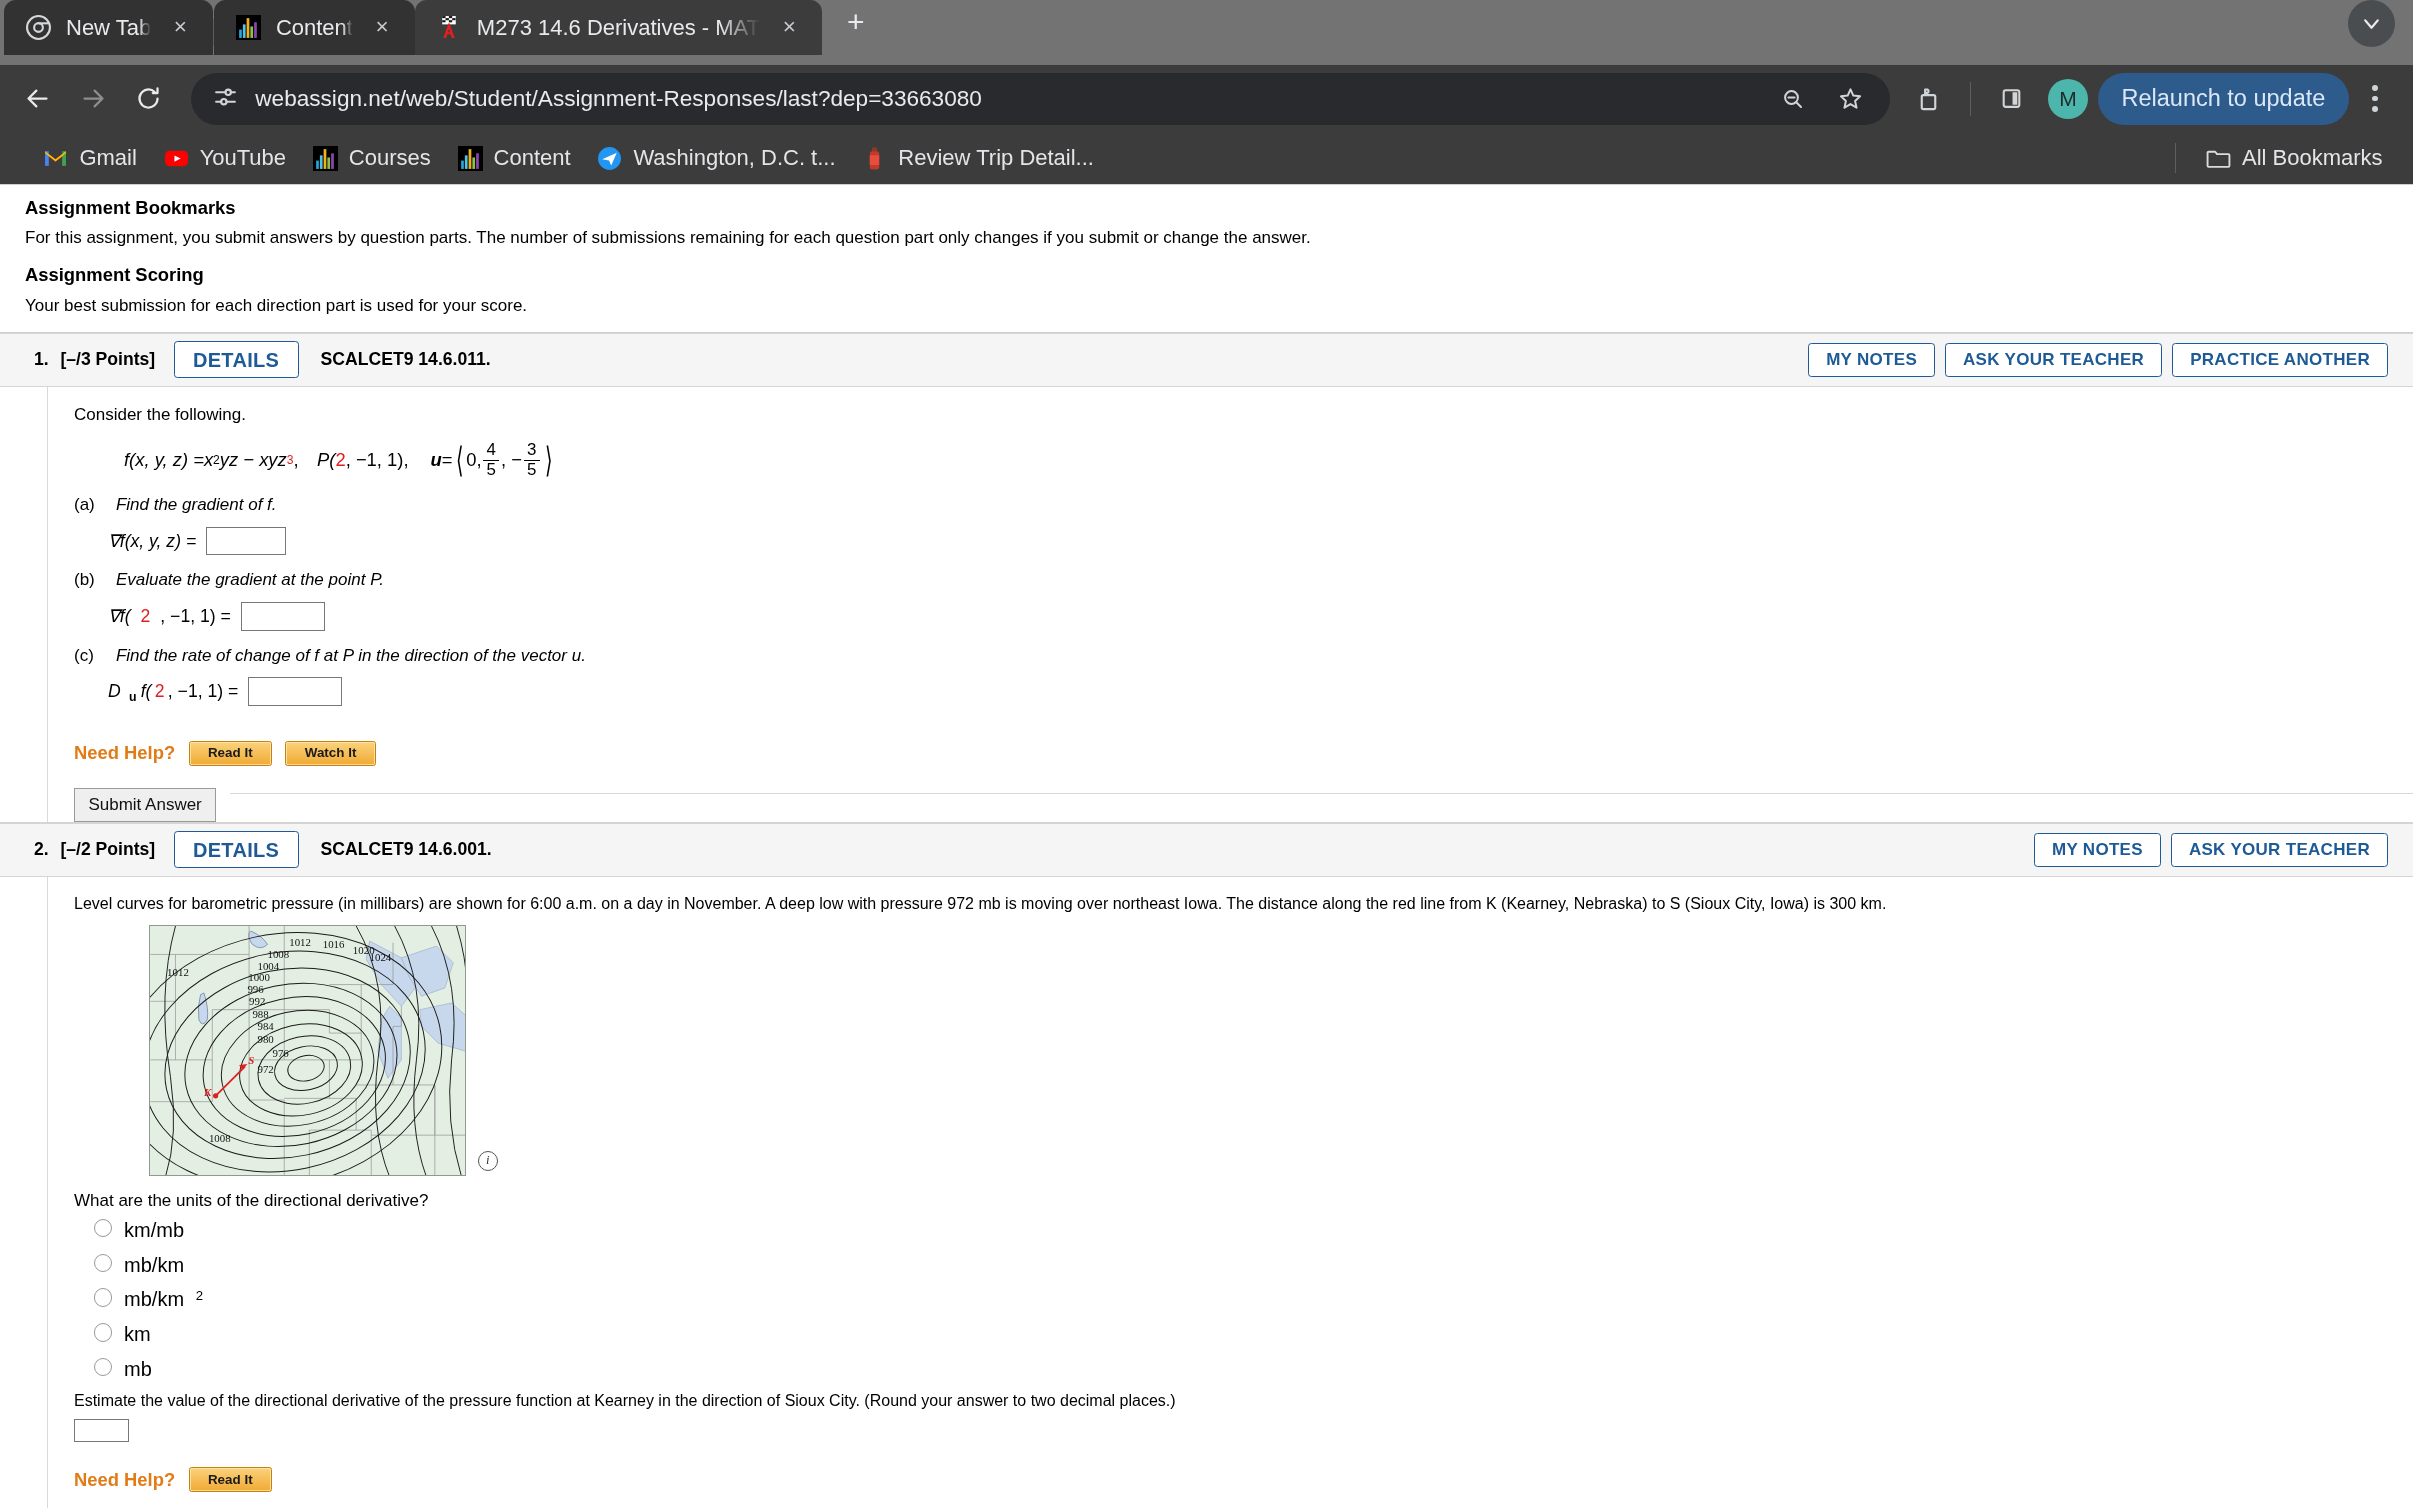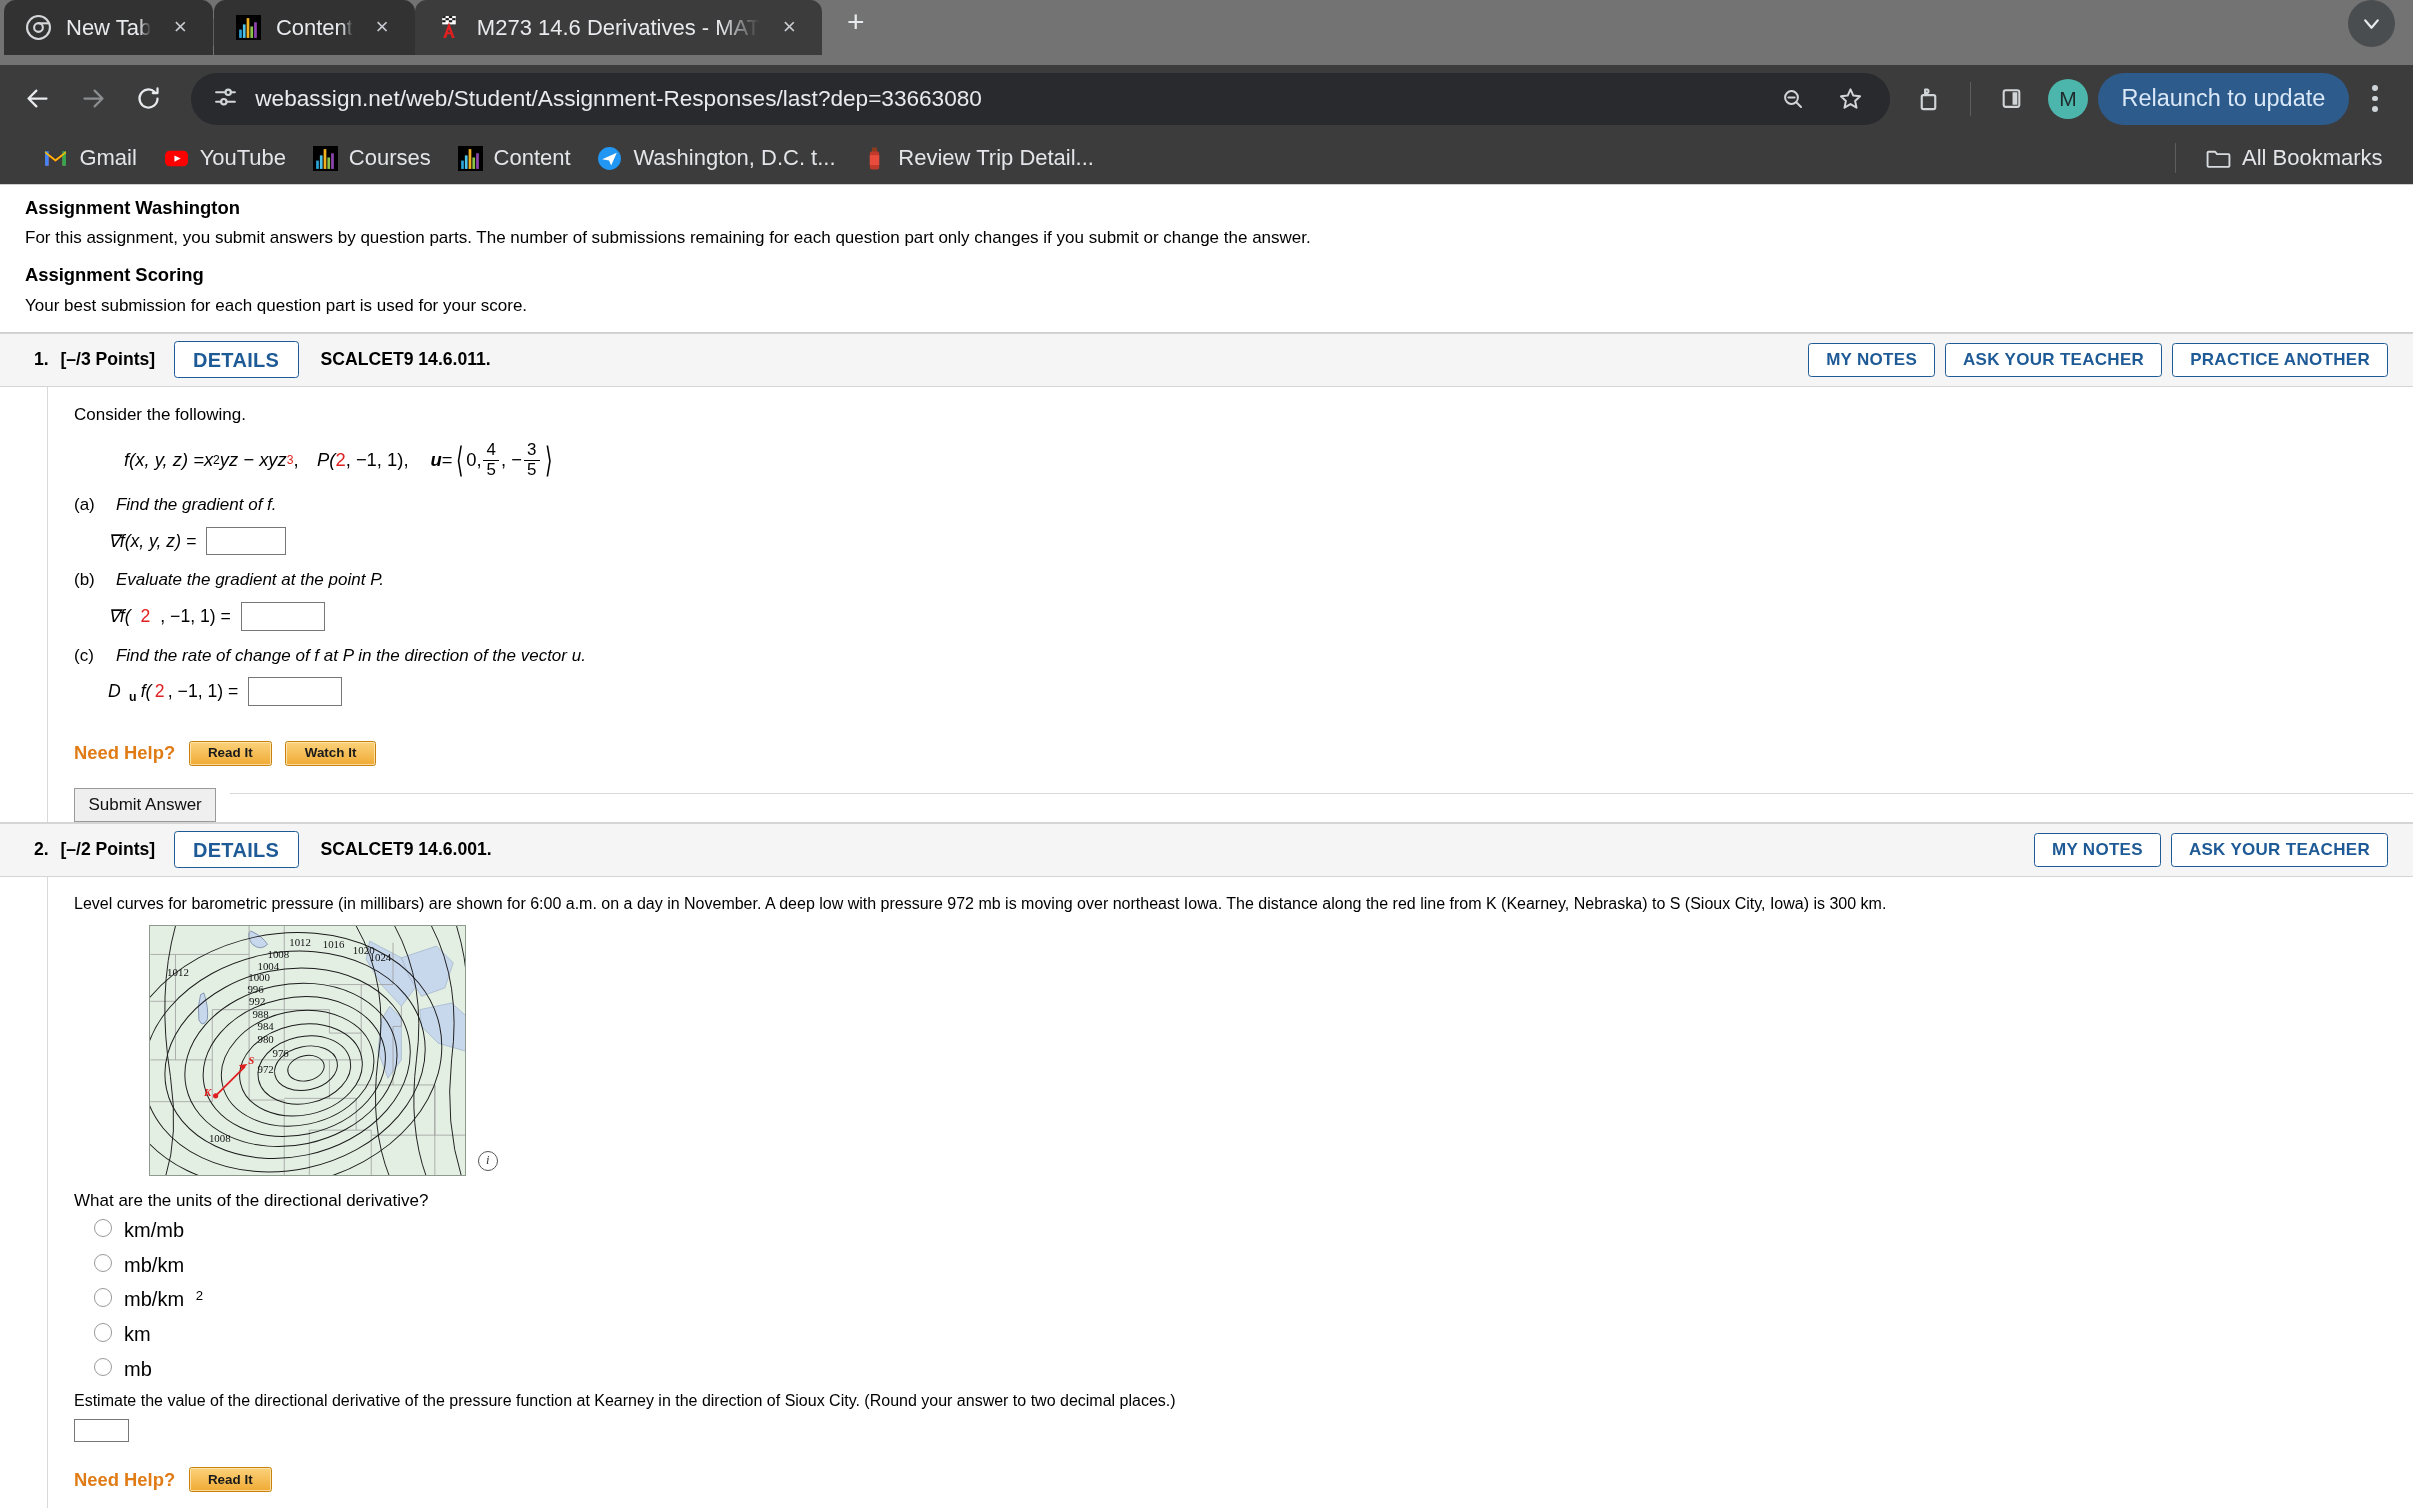--- a/index.html
+++ b/index.html
@@ -508,24 +508,24 @@
           </svg>
       </span>
       <span>All Bookmarks</span>
     </div>
   </div>
 </div>
 
 <div class="page">
 
   <div class="band">
-    <h3>Assignment Washington</h3>
+    <h3>Assignment Bookmarks</h3>
     <p>For this assignment, you submit answers by question parts. The number of submissions remaining for each question part only changes if you submit or change the answer.</p>
     <h3>Assignment Scoring</h3>
-    <p class="last">Your best submission for each question part is used for your score.</p>
+    <p class="last">Your best submission for each direction part is used for your score.</p>
   </div>
 
   <div class="qwrap">
     <div class="qhead">
       <span class="qnum">1.</span>
       <span class="qpts">[–/3 Points]</span>
       <span class="btn-details">DETAILS</span>
       <span class="qcode">SCALCET9 14.6.011.</span>
       <span class="qhead-spacer"></span>
       <span class="qbtns">

